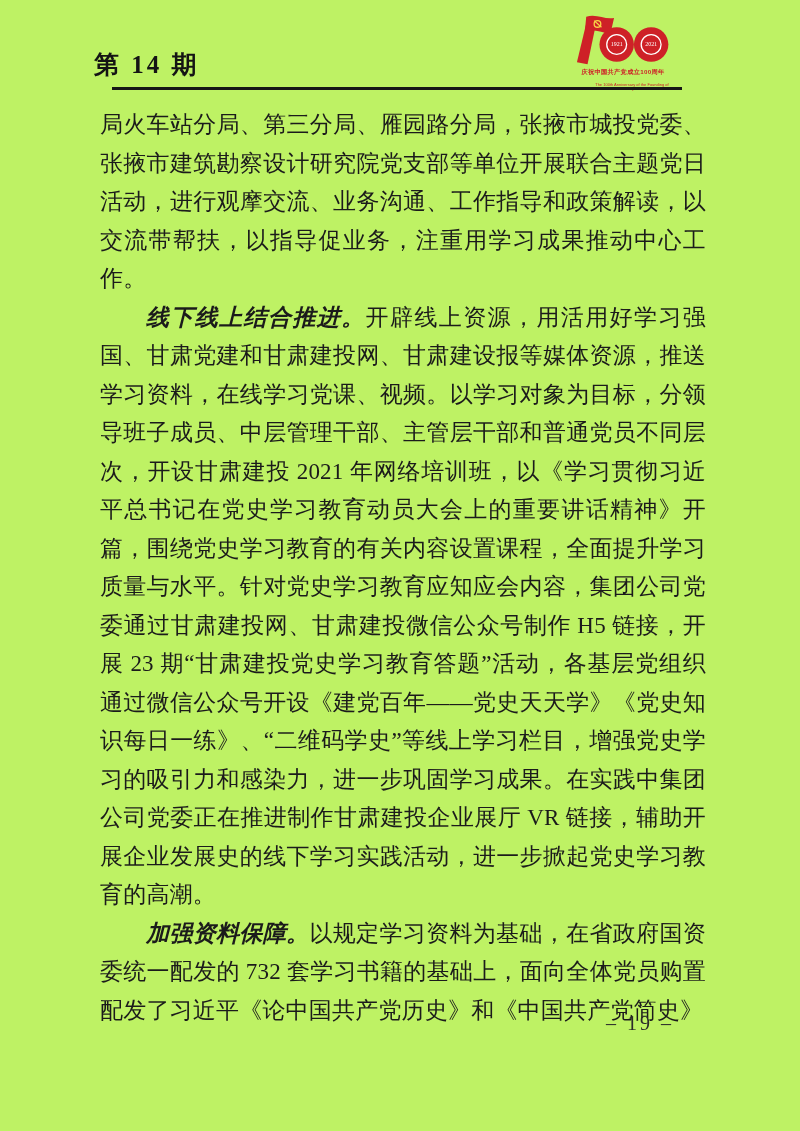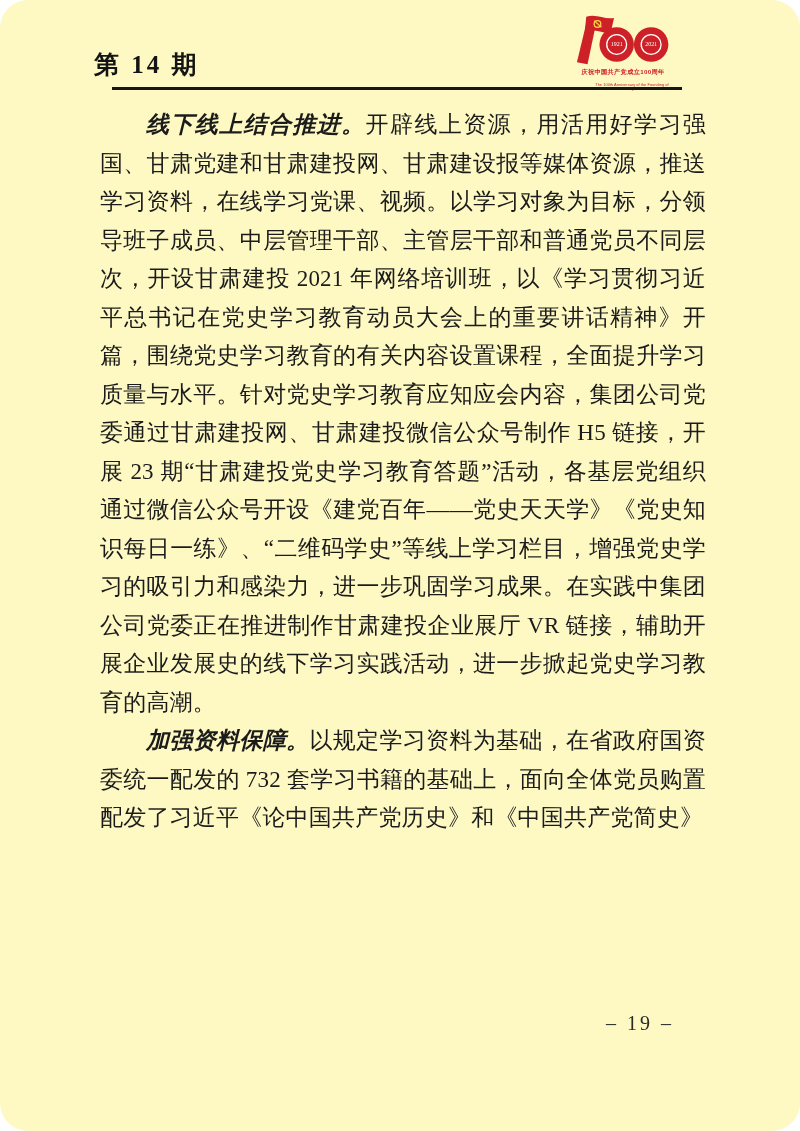--- a/index.html
+++ b/index.html
@@ -1,18 +1,18 @@
 <!DOCTYPE html>
 <html><head>
 <meta charset="utf-8">
 <style>
   html,body { margin:0; padding:0; background:#ffffff; }
   .page {
-    position:relative; width:800px; height:1131px; background:#fef9c3;
-    font-family:"Liberation Serif", serif; overflow:hidden;border-radius:28px;
+    position:relative; width:800px; height:1131px; background:#bef264;
+    font-family:"Liberation Serif", serif; overflow:hidden;
   }
   .issue-label {
     position:absolute; left:94px; top:48px;
     font-size:25px; font-weight:bold; color:#141414; letter-spacing:3px;
     white-space:nowrap;
   }
   .logo-block {
     position:absolute; left:558px; top:14px; width:124px;
     text-align:center; color:#ce2127;
   }
@@ -73,19 +73,20 @@
     <div class="slogan-cn">庆祝中国共产党成立100周年</div>
     <div class="slogan-en">
       <div>The 100th Anniversary of the Founding of</div>
       <div>The Communist Party of China</div>
     </div>
   </div>
 
   <div class="header-rule"></div>
 
   <div class="body-text">
+    <p><b class="lead"></b><span>局火车站分局、第三分局、雁园路分局，张掖市城投党委、张掖市建筑勘察设计研究院党支部等单位开展联合主题党日活动，进行观摩交流、业务沟通、工作指导和政策解读，以交流带帮扶，以指导促业务，注重用学习成果推动中心工作。</span></p>
     <p class="indent"><b class="lead">线下线上结合推进。</b><span>开辟线上资源，用活用好学习强国、甘肃党建和甘肃建投网、甘肃建设报等媒体资源，推送学习资料，在线学习党课、视频。以学习对象为目标，分领导班子成员、中层管理干部、主管层干部和普通党员不同层次，开设甘肃建投 2021 年网络培训班，以《学习贯彻习近平总书记在党史学习教育动员大会上的重要讲话精神》开篇，围绕党史学习教育的有关内容设置课程，全面提升学习质量与水平。针对党史学习教育应知应会内容，集团公司党委通过甘肃建投网、甘肃建投微信公众号制作 H5 链接，开展 23 期“甘肃建投党史学习教育答题”活动，各基层党组织通过微信公众号开设《建党百年——党史天天学》《党史知识每日一练》、“二维码学史”等线上学习栏目，增强党史学习的吸引力和感染力，进一步巩固学习成果。在实践中集团公司党委正在推进制作甘肃建投企业展厅 VR 链接，辅助开展企业发展史的线下学习实践活动，进一步掀起党史学习教育的高潮。</span></p>
     <p class="indent"><b class="lead">加强资料保障。</b><span>以规定学习资料为基础，在省政府国资委统一配发的 732 套学习书籍的基础上，面向全体党员购置配发了习近平《论中国共产党历史》和《中国共产党简史》</span></p>
   </div>
 
   <div class="page-number">– 19 –</div>
 
 </div>
 
 </body></html>

